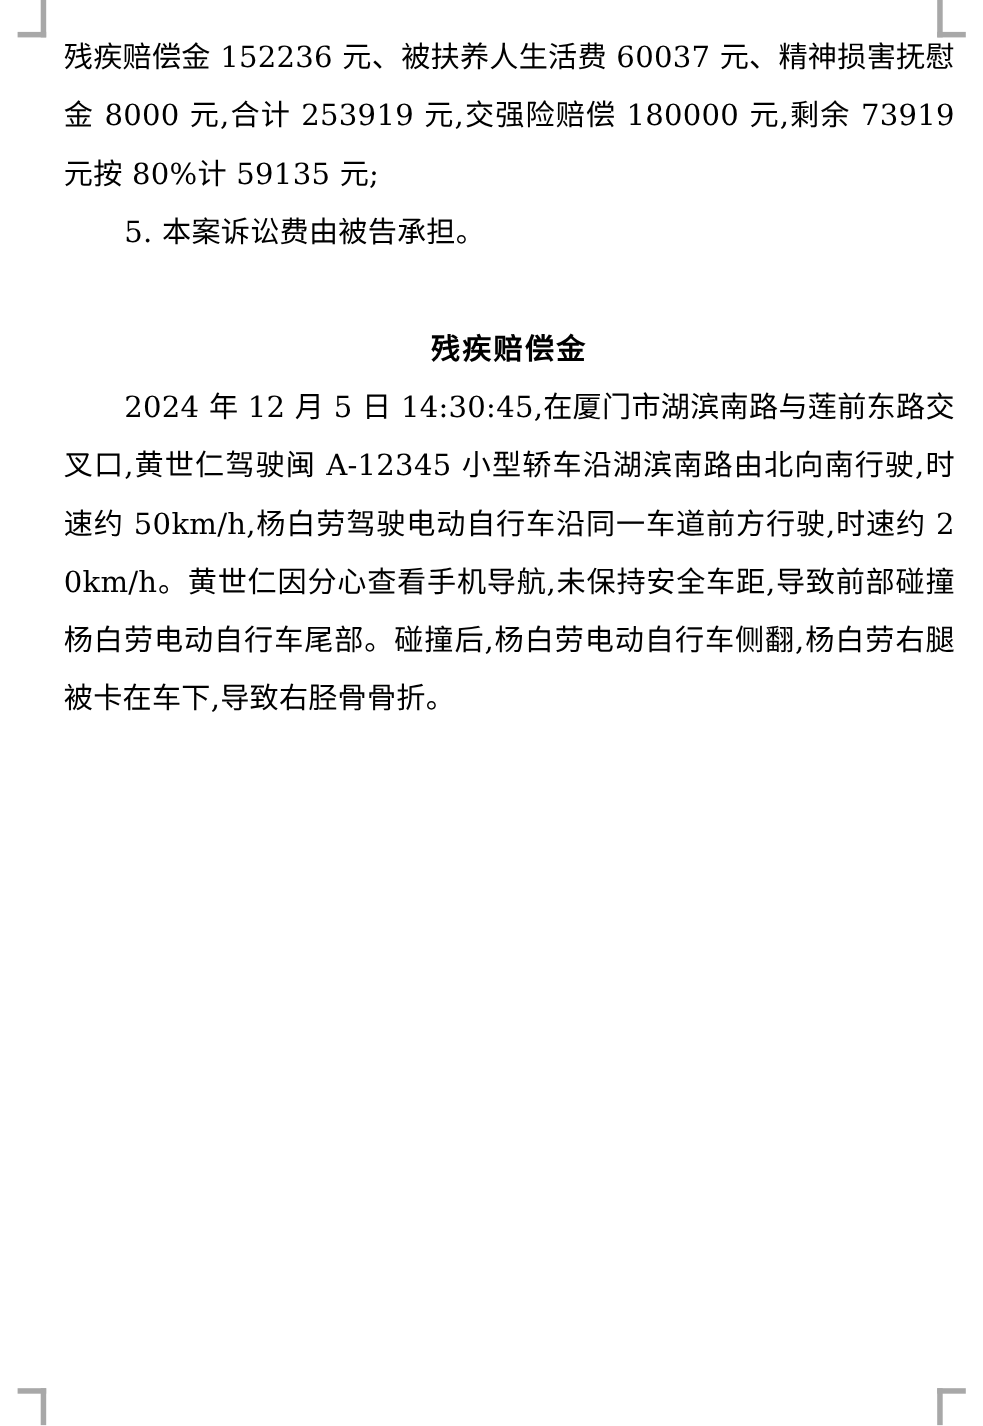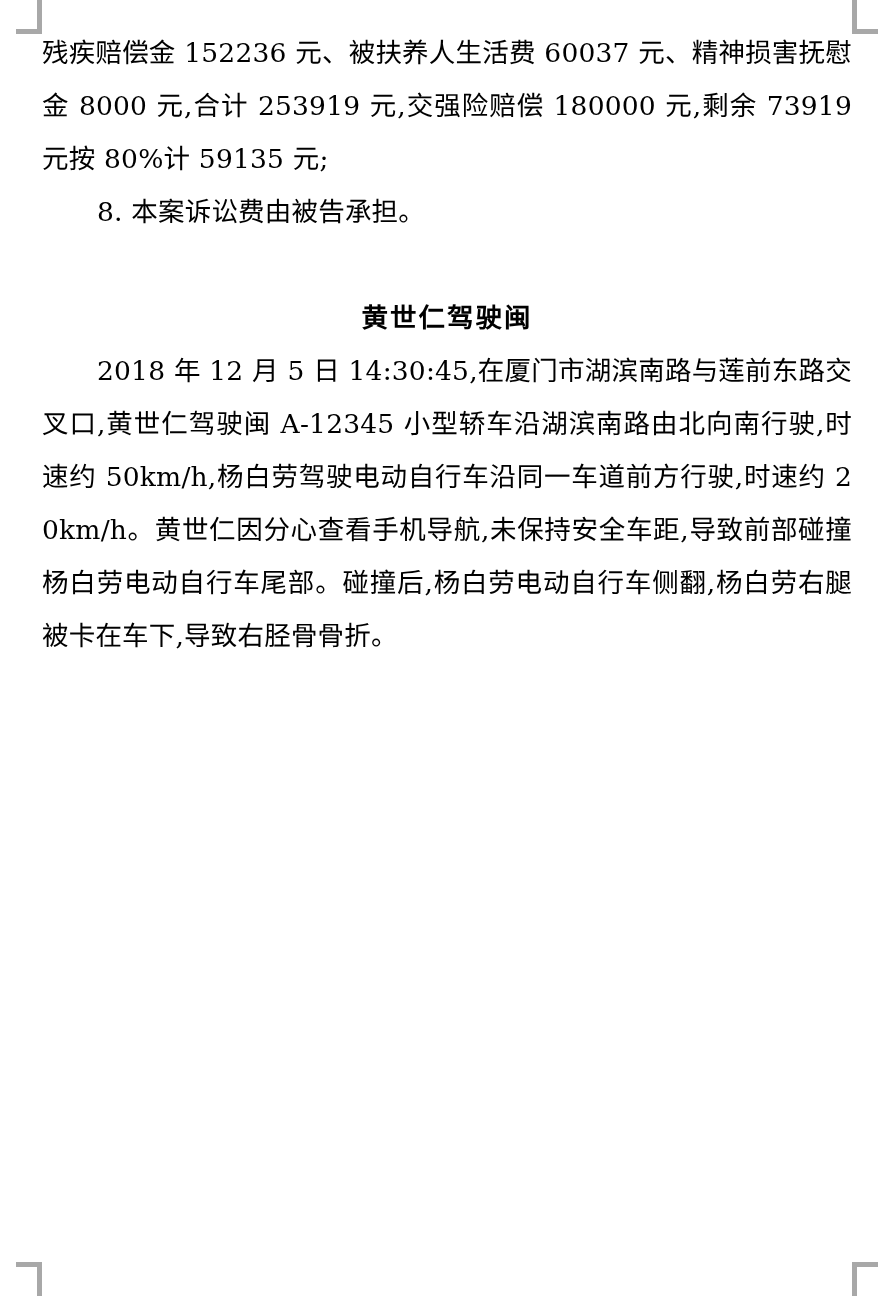--- a/index.html
+++ b/index.html
@@ -52,21 +52,21 @@
   .crop-bl .bar-h { left: 0; top: 0; width: 26px; }
 
   
   .crop-br { right: 16px; bottom: 0px; }
   .crop-br .bar-v { left: 0; bottom: 0; height: 34px; }
   .crop-br .bar-h { right: 0; top: 0; width: 26px; }
 
   
   .doc-body {
     position: absolute;
-    left: 42px;
+    left: 58px;
     top: 26px;
     width: 810px;
   }
 
   .para {
     font-size: 26.5px;
     line-height: 53px;
     letter-spacing: 0.2px;
     text-align: justify;
     text-justify: inter-ideograph;
@@ -115,24 +115,24 @@
   </div>
   <div class="crop-mark crop-br">
     <span class="bar-v"></span>
     <span class="bar-h"></span>
   </div>
 
   <div class="doc-body">
 
     <p class="para">残疾赔偿金 152236 元、被扶养人生活费 60037 元、精神损害抚慰金 8000 元,合计 253919 元,交强险赔偿 180000 元,剩余 73919 元按 80%计 59135 元;</p>
 
-    <p class="para list-item">8. 本案诉讼费由被告承担。</p>
+    <p class="para list-item">5. 本案诉讼费由被告承担。</p>
 
     <div class="spacer-line"></div>
 
-    <h2 class="section-heading">黄世仁驾驶闽</h2>
+    <h2 class="section-heading">残疾赔偿金</h2>
 
-    <p class="para indent-2">2018 年 12 月 5 日 14:30:45,在厦门市湖滨南路与莲前东路交叉口,黄世仁驾驶闽 A-12345 小型轿车沿湖滨南路由北向南行驶,时速约 50km/h,杨白劳驾驶电动自行车沿同一车道前方行驶,时速约 20km/h。黄世仁因分心查看手机导航,未保持安全车距,导致前部碰撞杨白劳电动自行车尾部。碰撞后,杨白劳电动自行车侧翻,杨白劳右腿被卡在车下,导致右胫骨骨折。</p>
+    <p class="para indent-2">2024 年 12 月 5 日 14:30:45,在厦门市湖滨南路与莲前东路交叉口,黄世仁驾驶闽 A-12345 小型轿车沿湖滨南路由北向南行驶,时速约 50km/h,杨白劳驾驶电动自行车沿同一车道前方行驶,时速约 20km/h。黄世仁因分心查看手机导航,未保持安全车距,导致前部碰撞杨白劳电动自行车尾部。碰撞后,杨白劳电动自行车侧翻,杨白劳右腿被卡在车下,导致右胫骨骨折。</p>
 
 
 
   </div>
 </div>
 
 </body></html>

